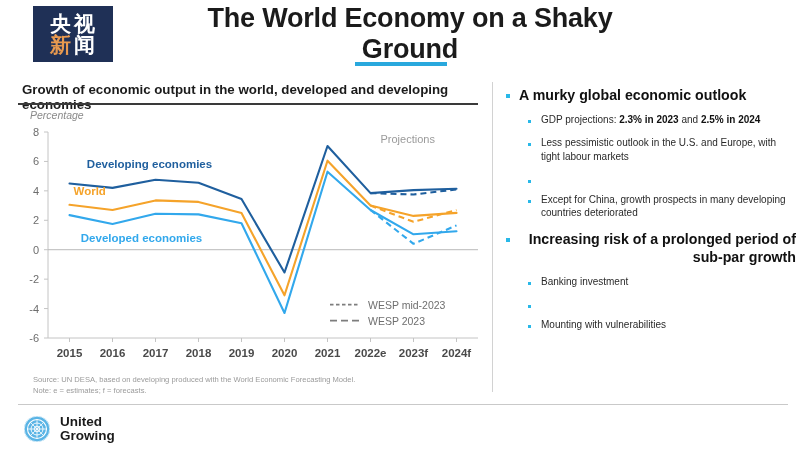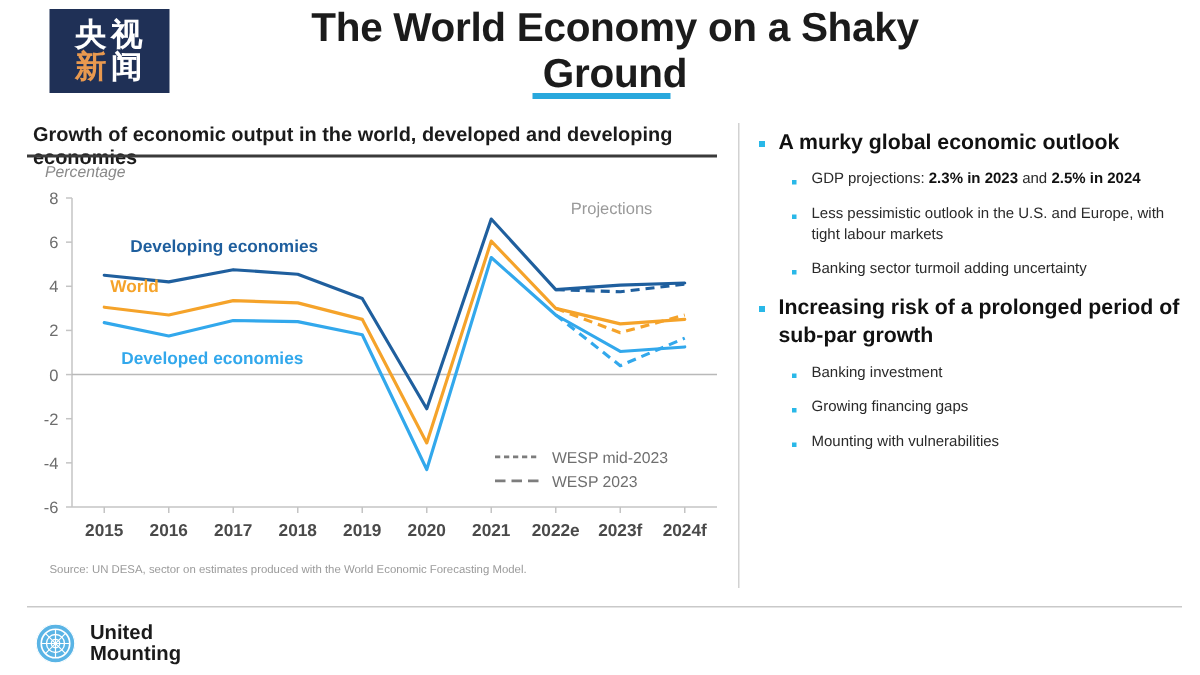--- a/index.html
+++ b/index.html
@@ -48,21 +48,21 @@
   .serieslabel{font-family:"Liberation Sans",sans-serif;font-size:11.5px;font-weight:bold;}
   .proj-note{font-family:"Liberation Sans",sans-serif;font-size:11px;fill:#9a9a9a;}
   .legtext{font-family:"Liberation Sans",sans-serif;font-size:10.5px;fill:#6f6f6f;}
 
   .source-note{
     position:absolute;left:33px;top:296px;font-size:7.6px;color:#9a9a9a;line-height:1.45;
   }
 
   
   .bullets{position:absolute;left:506px;top:86px;width:290px;}
-  .b1{display:flex;margin-bottom:9px;}
+  .b1{display:flex;margin-bottom:9px;text-align:right;}
   .b1 .sq{width:4px;height:4px;background:#29b8e8;margin:8px 9px 0 0;flex:0 0 4px;}
   .b1 .txt{font-size:14.2px;font-weight:bold;color:#111;line-height:1.28;}
   .b2{display:flex;margin:0 0 10px 22px;}
   .b2 .sq{width:3px;height:3px;background:#29b8e8;margin:7px 10px 0 0;flex:0 0 3px;}
   .b2 .txt{font-size:10px;color:#2a2a2a;line-height:1.33;}
   .b2 .txt b{font-weight:bold;color:#111;}
   .grp2{margin-top:5px;}
 
   
   .footer-rule{position:absolute;left:18px;top:404px;width:770px;height:1px;background:#c9c9c9;}
@@ -145,72 +145,75 @@
           <text x="141.5" y="118.4" class="serieslabel" fill="#32a8ec" text-anchor="middle">Developed economies</text>
           <text x="380.5" y="18.978571428571428" class="proj-note" text-anchor="start">Projections</text>
           <line x1="330" y1="180.57142857142858" x2="360" y2="180.57142857142858" stroke="#7d7d7d" stroke-width="1.7" stroke-dasharray="3.5 2.5"></line>
           <text x="368" y="184.57142857142858" class="legtext" text-anchor="start">WESP mid-2023</text>
           <line x1="330" y1="196.57142857142858" x2="360" y2="196.57142857142858" stroke="#7d7d7d" stroke-width="1.7" stroke-dasharray="7 4"></line>
           <text x="368" y="200.57142857142858" class="legtext" text-anchor="start">WESP 2023</text>
         </g>
     </svg>
 
     <div class="source-note">
-      <div>Source: UN DESA, sector on estimates produced with the World Economic Forecasting Model.</div>
+      <div>Source: UN DESA, based on developing produced with the World Economic Forecasting Model.</div>
+      <div>Note: e = estimates; f = forecasts.</div>
     </div>
   </div>
   <div class="panel-divider"></div>
 
   <div class="bullets" id="bullets">
       <div class="group">
         <div class="b1">
           <span class="sq"></span>
           <span class="txt">A murky global economic outlook</span>
         </div>
         <div class="b2">
           <span class="sq"></span>
           <span class="txt">GDP projections: <b>2.3% in 2023</b> and <b>2.5% in 2024</b></span>
         </div>
         <div class="b2">
           <span class="sq"></span>
           <span class="txt">Less pessimistic outlook in the U.S. and Europe, with tight labour markets</span>
         </div>
         <div class="b2">
           <span class="sq"></span>
-          <span class="txt">Banking sector turmoil adding uncertainty</span>
+        </div>
+        <div class="b2">
+          <span class="sq"></span>
+          <span class="txt">Except for China, growth prospects in many developing countries deteriorated</span>
         </div>
       </div>
       <div class="group grp2">
         <div class="b1">
           <span class="sq"></span>
           <span class="txt">Increasing risk of a prolonged period of sub-par growth</span>
         </div>
         <div class="b2">
           <span class="sq"></span>
           <span class="txt">Banking investment</span>
         </div>
         <div class="b2">
           <span class="sq"></span>
-          <span class="txt">Growing financing gaps</span>
         </div>
         <div class="b2">
           <span class="sq"></span>
           <span class="txt">Mounting with vulnerabilities</span>
         </div>
       </div>
     </div>
 
   <div class="footer-rule"></div>
   <div class="un">
     <svg width="30" height="30" viewBox="0 0 30 30">
       <circle cx="15" cy="15" r="13" fill="#5ab4e5"></circle>
       <circle cx="15" cy="15" r="9.5" fill="none" stroke="#ffffff" stroke-width="1.1"></circle>
       <circle cx="15" cy="15" r="6" fill="none" stroke="#ffffff" stroke-width="0.9"></circle>
       <circle cx="15" cy="15" r="2.8" fill="none" stroke="#ffffff" stroke-width="0.9"></circle>
       <path d="M15 5.5 L15 24.5 M5.5 15 L24.5 15 M8.3 8.3 L21.7 21.7 M21.7 8.3 L8.3 21.7" stroke="#ffffff" stroke-width="0.8"></path>
       <path d="M15 2.2 a12.8 12.8 0 0 1 0 25.6 a12.8 12.8 0 0 1 0 -25.6" fill="none" stroke="#ffffff" stroke-width="0.7"></path>
     </svg>
     <div class="un-text">
       <div>United</div>
-      <div>Mounting</div>
+      <div>Growing</div>
     </div>
   </div>
 </div>
 
 </body></html>

